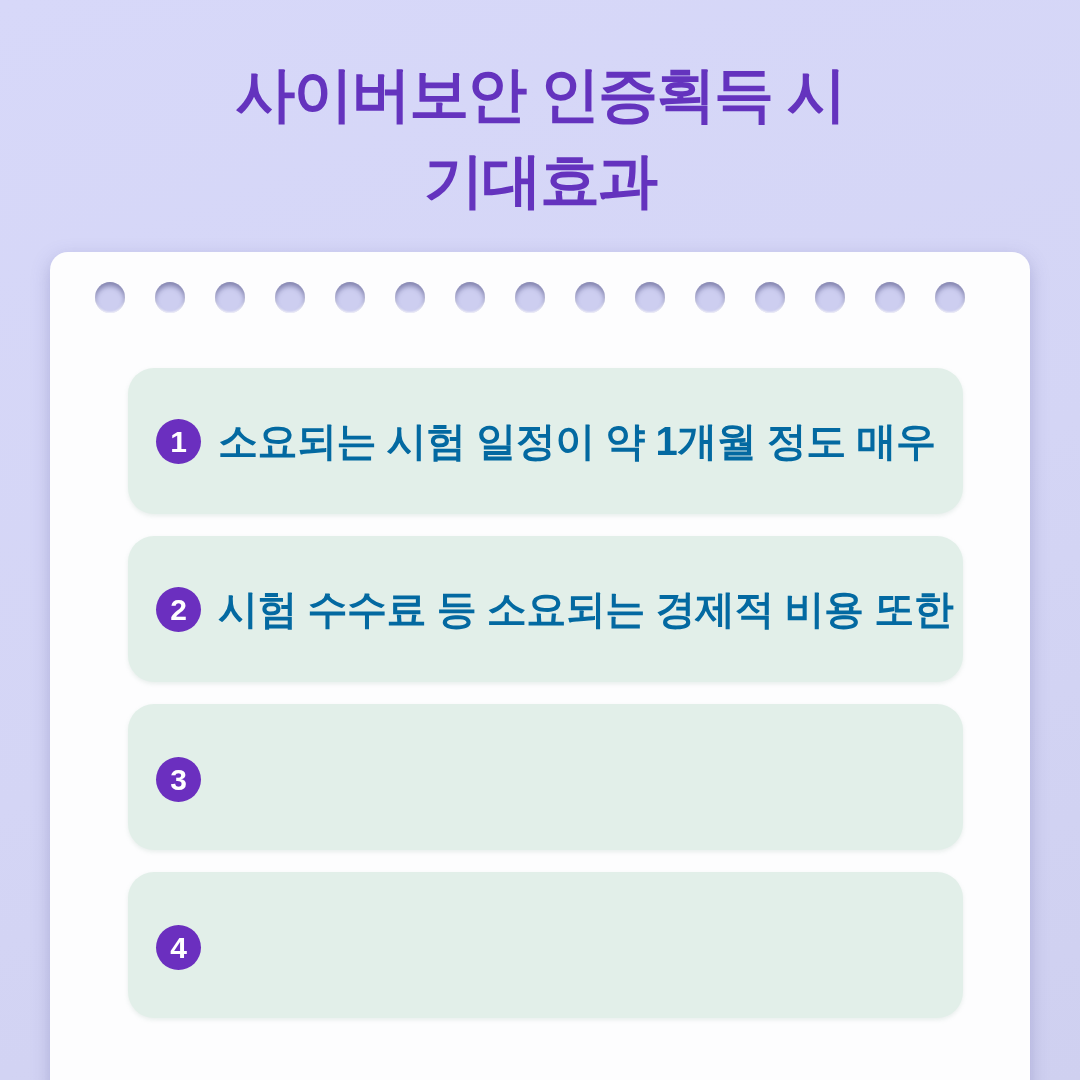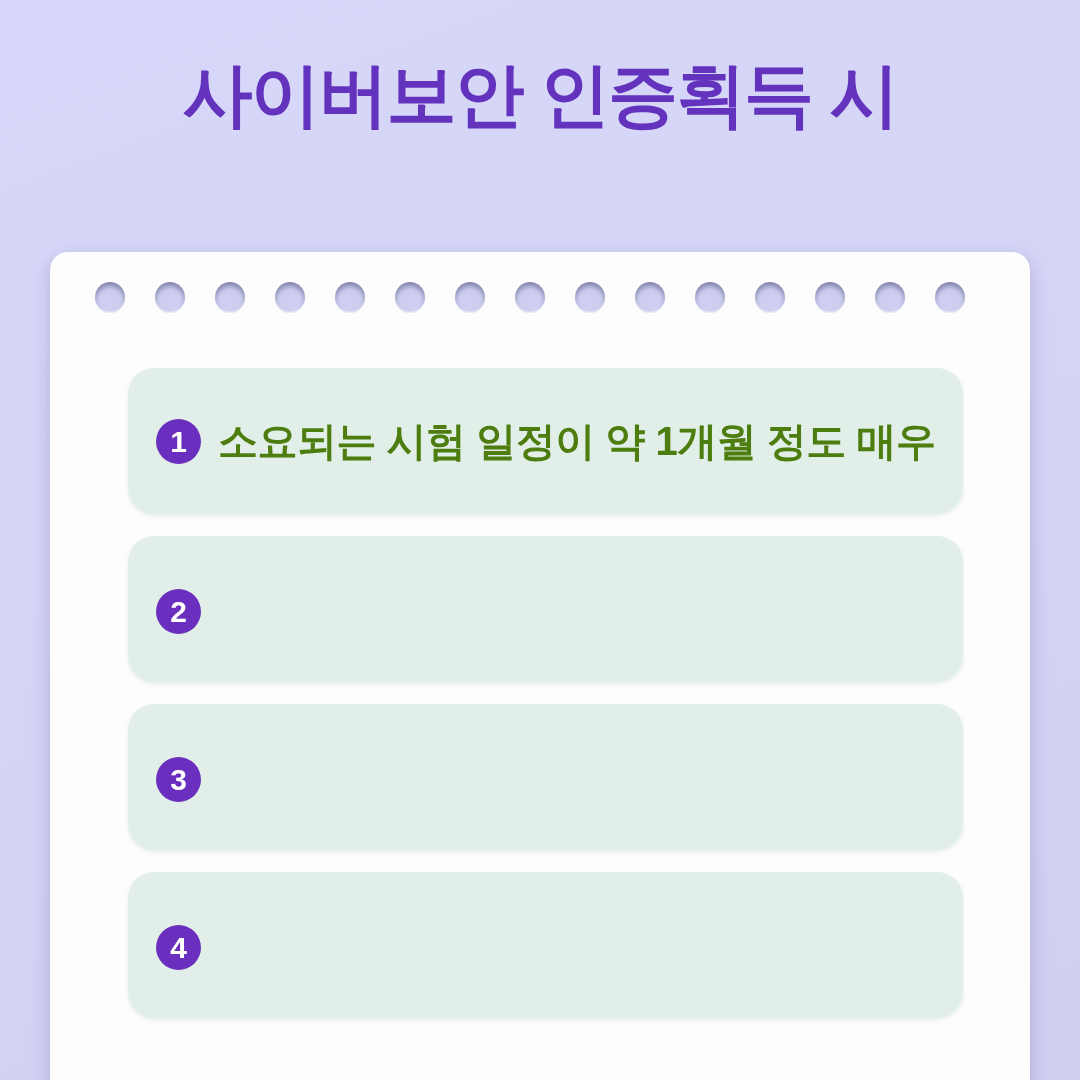--- a/index.html
+++ b/index.html
@@ -18,21 +18,21 @@
   }
   
   .title {
     position: absolute;
     top: 52px;
     left: 0;
     width: 1080px;
     text-align: center;
     color: #6433BE;
     font-weight: 900;
-    font-size: 70px;
+    font-size: 60px;
     line-height: 86px;
     letter-spacing: -2px;
   }
   
   .card {
     position: absolute;
     left: 50px;
     top: 252px;
     width: 980px;
     bottom: -40px;
@@ -88,35 +88,36 @@
     margin-right: 17px;
     border-radius: 50%;
     background: #6B2FBF;
     color: #FFFFFF;
     font-weight: 800;
     font-size: 30px;
     line-height: 45px;
     text-align: center;
   }
   .item-text {
-    color: #4d7c0f;
+    color: #0369a1;
     font-weight: 600;
     font-size: 40px;
     line-height: 52px;
     letter-spacing: -0.5px;
   }
   .tline { white-space: nowrap; }
 </style>
 </head>
 <body>
 
 <div class="stage">
 
   <div class="title">
     <div>사이버보안 인증획득 시</div>
+    <div>기대효과</div>
   </div>
 
   <div class="card">
 
     <div class="holes" id="holes-row">
         <span class="hole"></span>
         <span class="hole"></span>
         <span class="hole"></span>
         <span class="hole"></span>
         <span class="hole"></span>
@@ -140,20 +141,21 @@
           <div class="item-text">
             <div class="tline">소요되는 시험 일정이 약 1개월 정도 매우</div>
           </div>
         </div>
       </div>
 
       <div class="item">
         <div class="item-inner">
           <span class="badge">2</span>
           <div class="item-text">
+            <div class="tline">시험 수수료 등 소요되는 경제적 비용 또한</div>
           </div>
         </div>
       </div>
 
       <div class="item">
         <div class="item-inner">
           <span class="badge">3</span>
         </div>
       </div>
 

